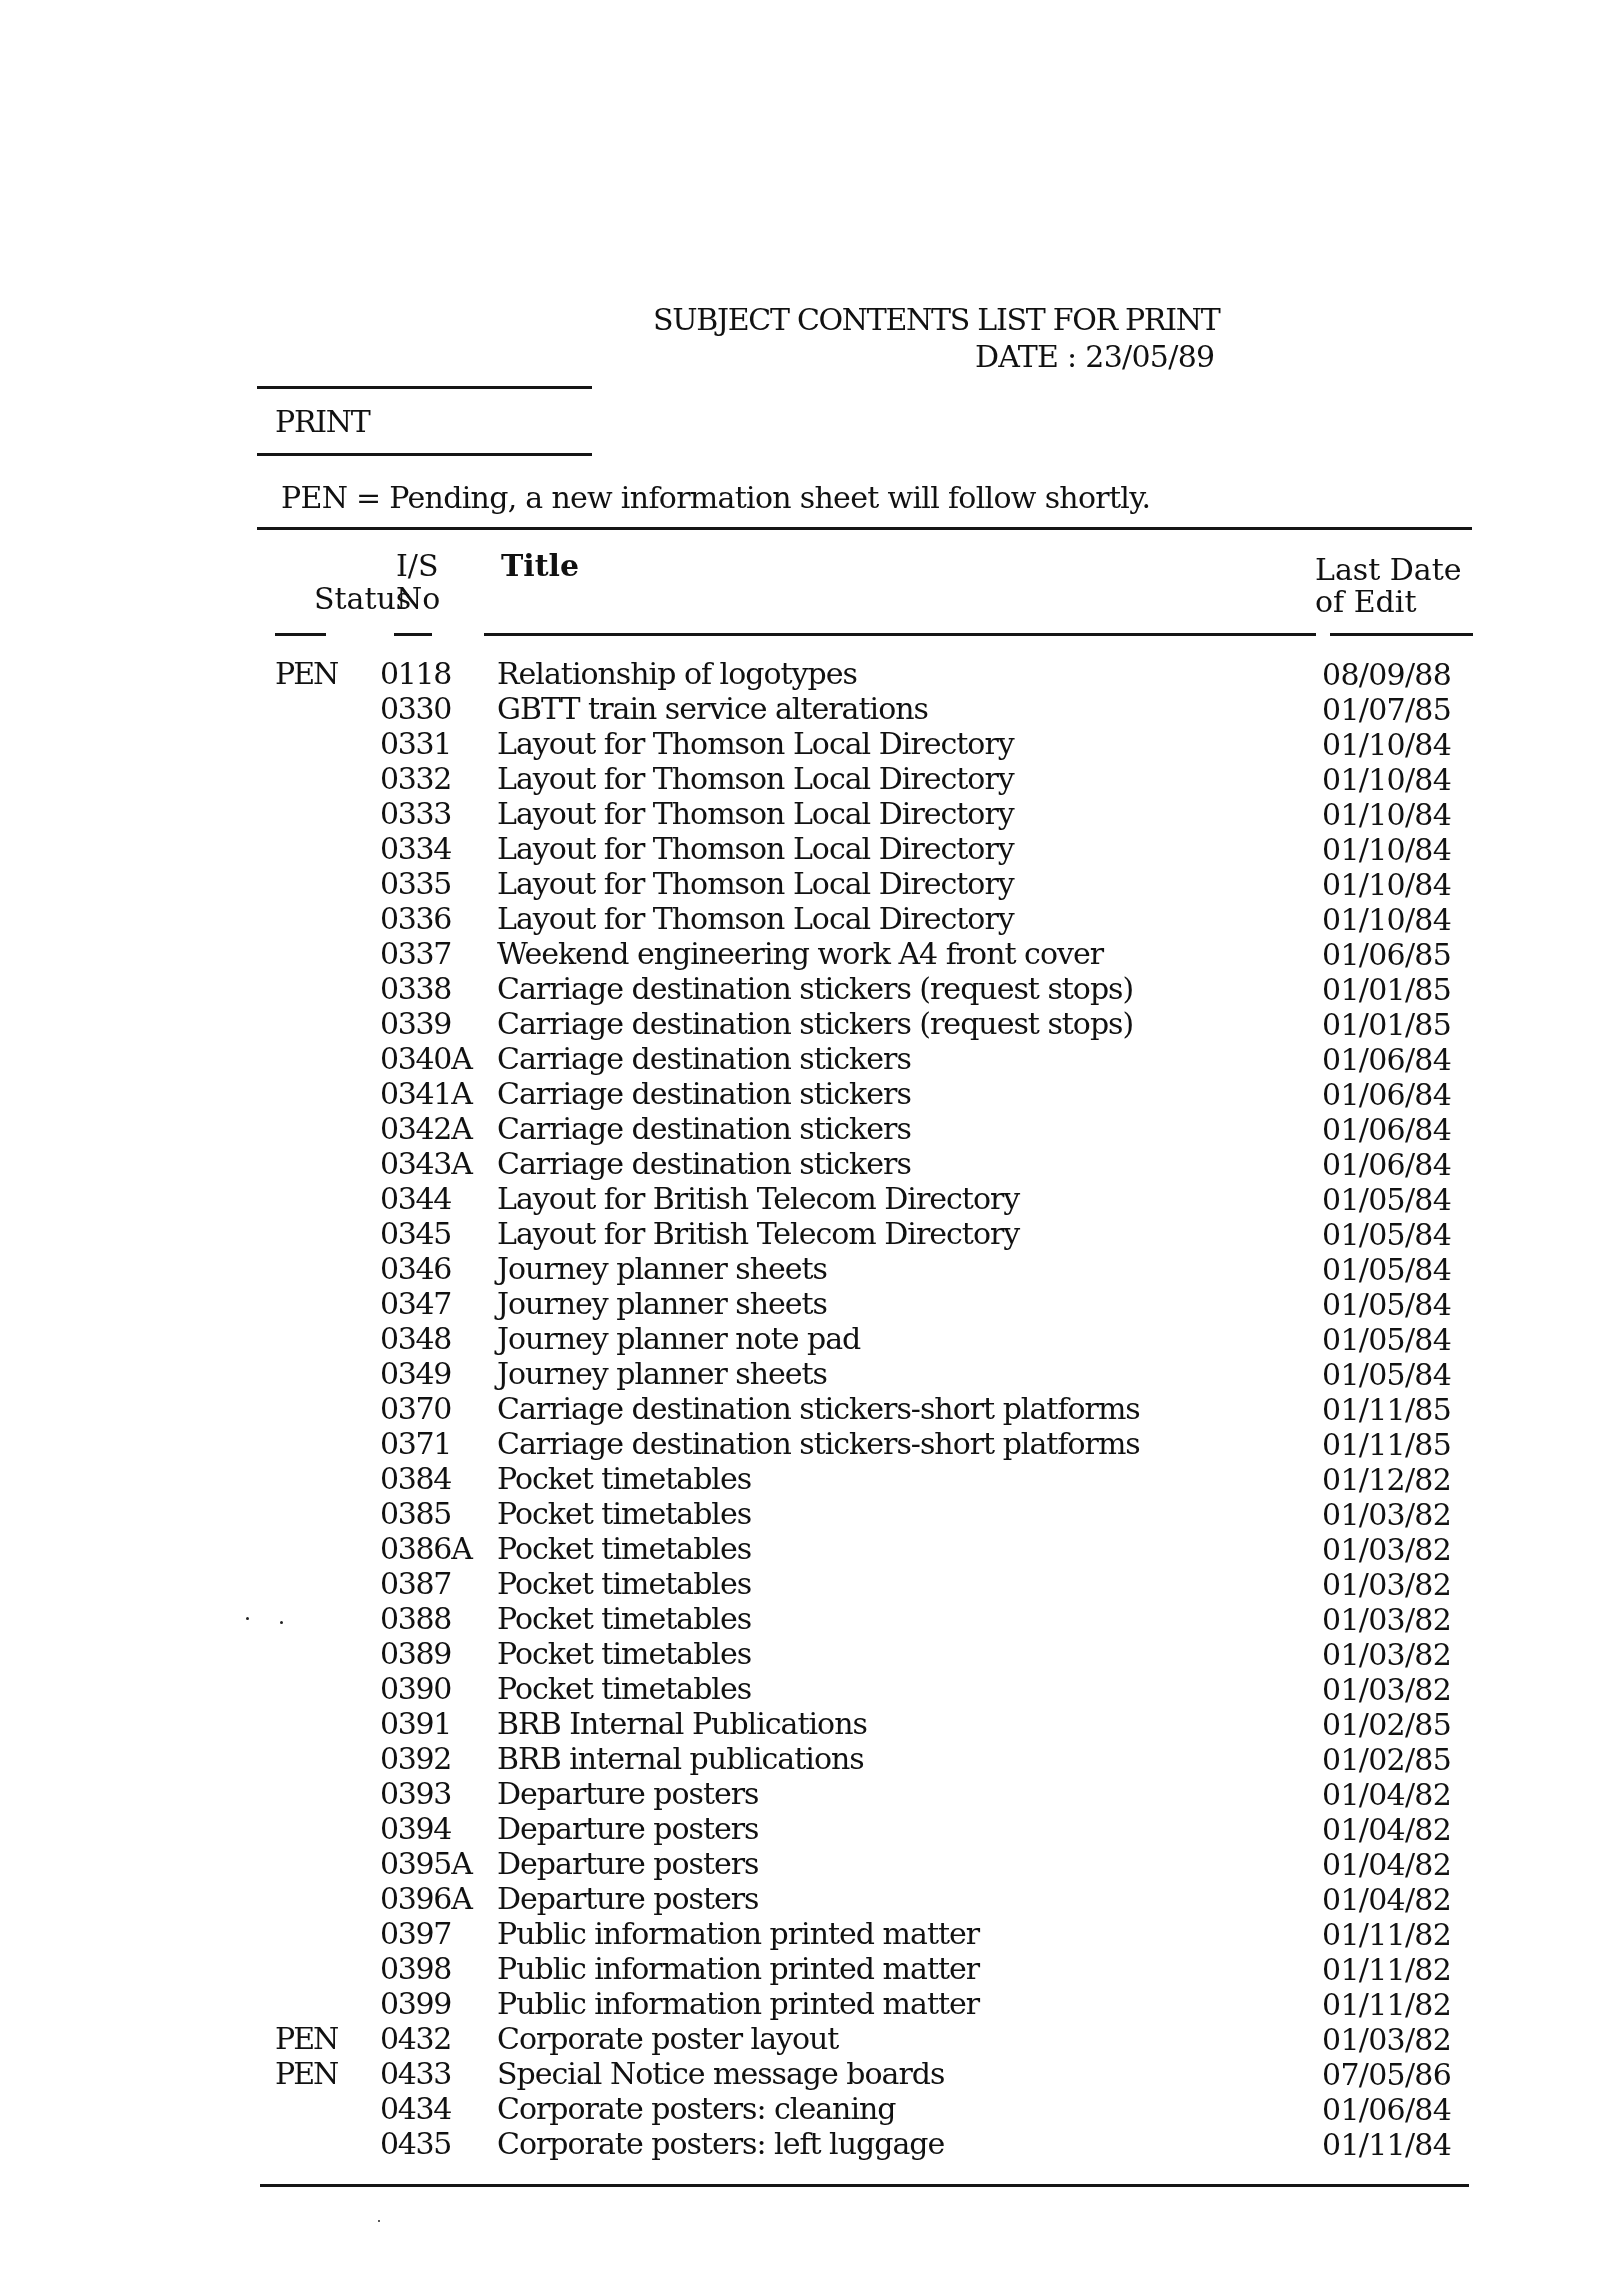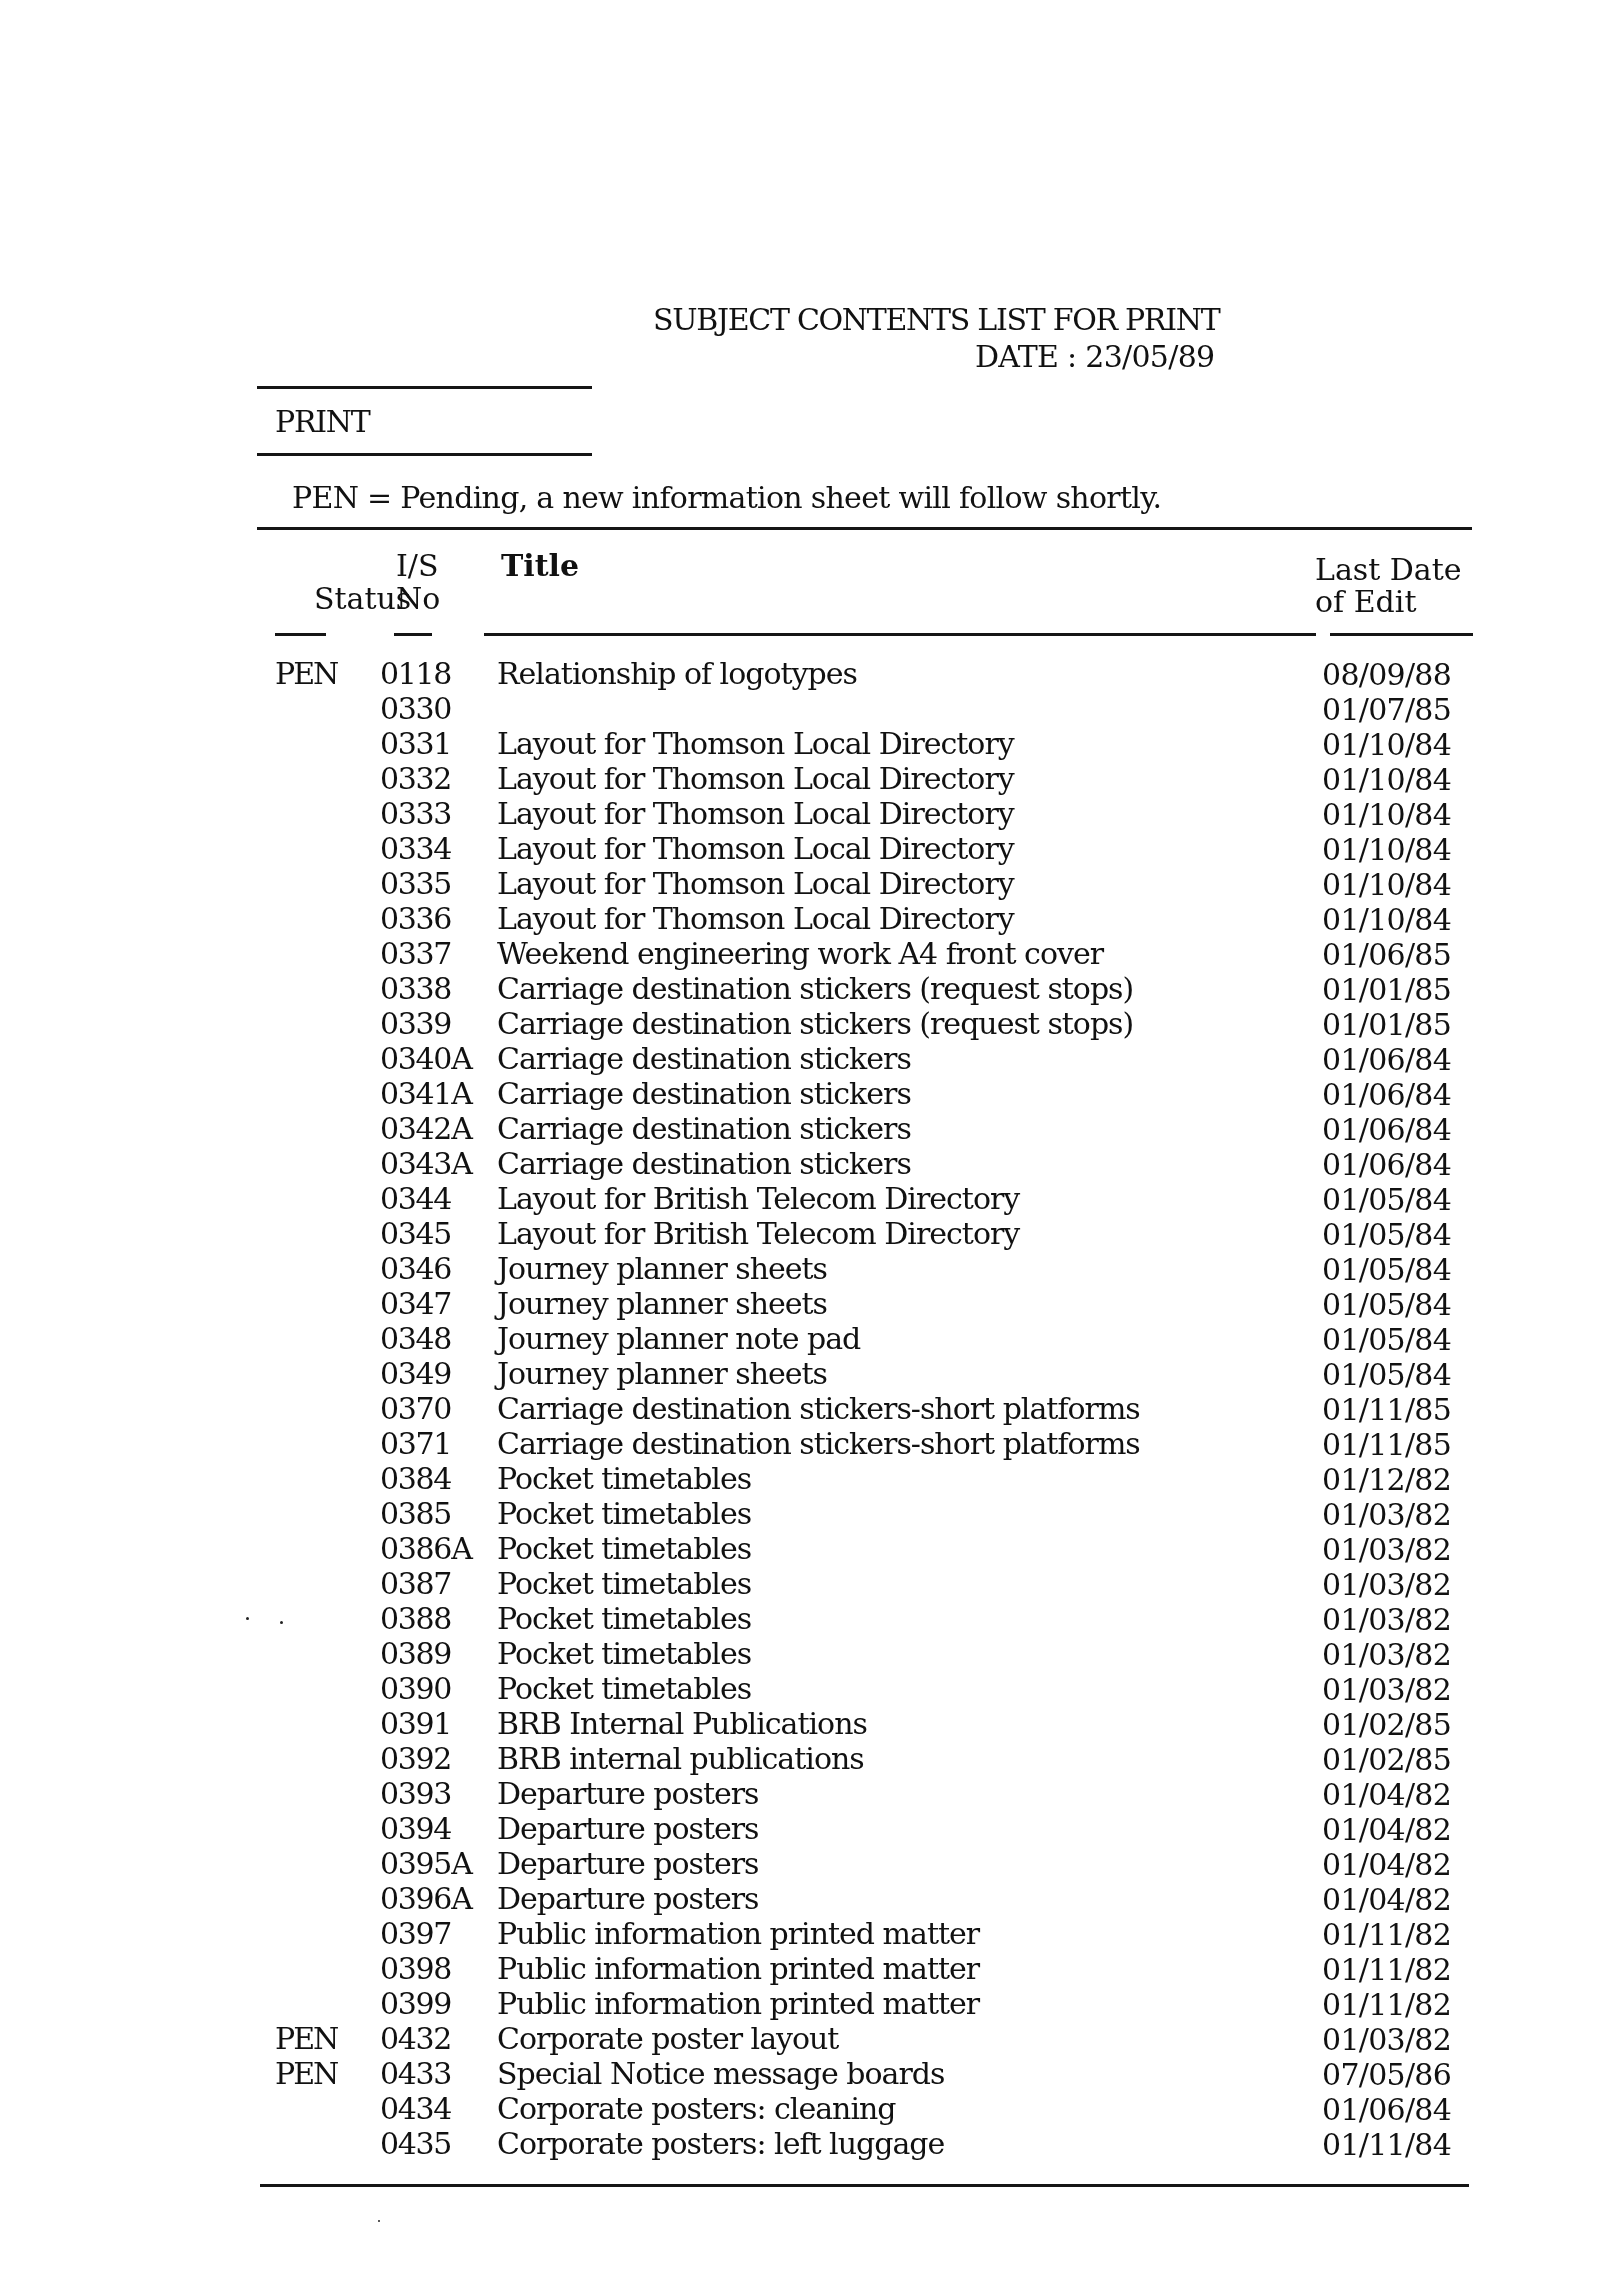--- a/index.html
+++ b/index.html
@@ -9,21 +9,21 @@
     color: #111111;
   }
   .txt { position: absolute; white-space: pre; font-size: 30px; line-height: 35px; }
   .rule { position: absolute; height: 3.3px; background: #151515; }
   .thin { height: 2.6px; }
   #doc-title { left: 645px; top: 302px; letter-spacing: -1.3px; margin-left: 8px; }
   #doc-date  { left: 975px; top: 339px; letter-spacing: -0.7px; }
   #rule-a { left: 257px; top: 386px; width: 335px; }
   #section-label { left: 275px; top: 404px; letter-spacing: -1.3px; }
   #rule-b { left: 257px; top: 453px; width: 335px; }
-  #legend-note { left: 292px; top: 480px; letter-spacing: -0.7px; }
+  #legend-note { left: 281px; top: 480px; letter-spacing: -0.7px; }
   #rule-c { left: 257px; top: 527px; width: 1215px; }
 
   #hdr-is { left: 396px; top: 548px; }
   #hdr-title { left: 501px; top: 548px; font-weight: bold; }
   #hdr-status { left: 275px; top: 581px; margin-left: 39px; }
   #hdr-no { left: 396px; top: 581px; }
   #hdr-last { left: 1315px; top: 552px; }
   #hdr-edit { left: 1315px; top: 584px; }
 
   #col-rule-status { left: 275px; top: 633px; width: 51px; }
@@ -71,20 +71,21 @@
 <div id="rows">
     <div class="row">
       <span class="txt c-status">PEN</span>
       <span class="txt c-no">0118</span>
       <span class="txt c-title">Relationship of logotypes</span>
       <span class="txt c-date">08/09/88</span>
     </div>
     <div class="row">
       <span class="txt c-status"></span>
       <span class="txt c-no">0330</span>
+      <span class="txt c-title">GBTT train service alterations</span>
       <span class="txt c-date">01/07/85</span>
     </div>
     <div class="row">
       <span class="txt c-status"></span>
       <span class="txt c-no">0331</span>
       <span class="txt c-title">Layout for Thomson Local Directory</span>
       <span class="txt c-date">01/10/84</span>
     </div>
     <div class="row">
       <span class="txt c-status"></span>

